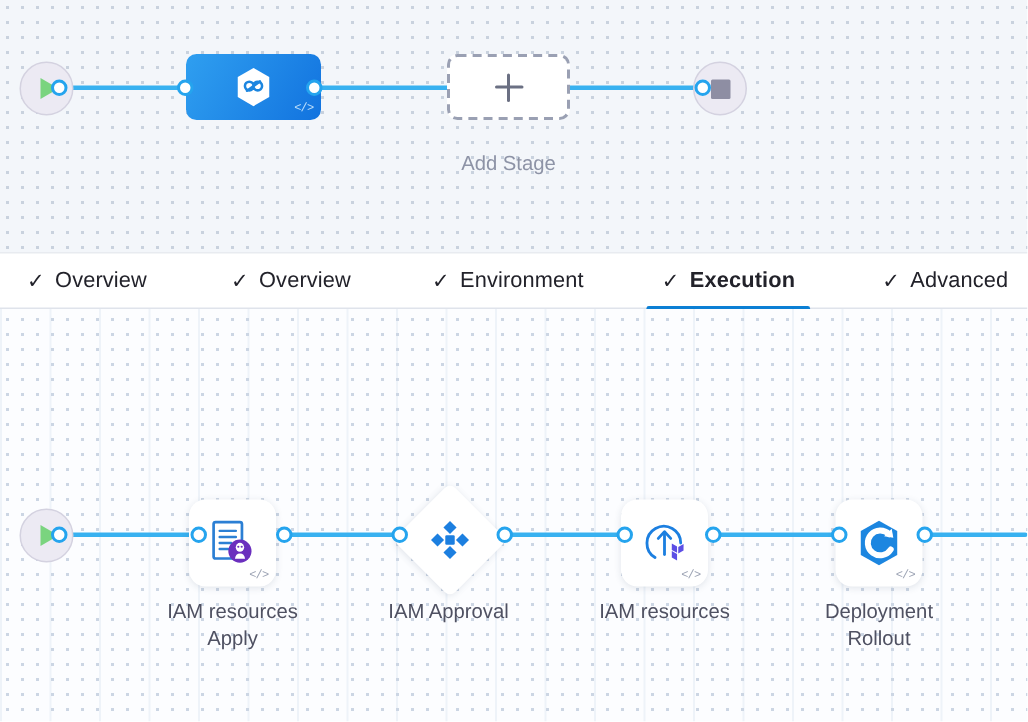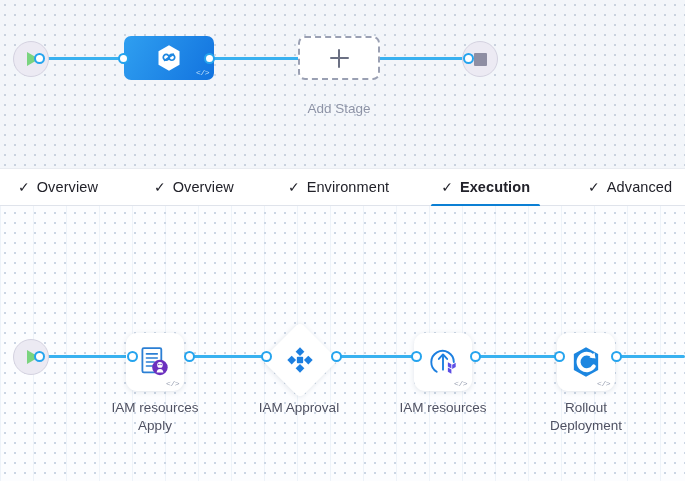--- a/index.html
+++ b/index.html
@@ -262,18 +262,18 @@
     <div class="step-node" style="left:557px; top:127px;">
       <svg width="36" height="36" viewBox="0 0 40 40">
         <path d="M20 3.5 L33.5 11.2 L33.5 28.8 L20 36.5 L6.5 28.8 L6.5 11.2 Z" fill="#1c86e0"></path>
         <path d="M27.5 13.5 a9.2 9.2 0 1 0 1.2 11.3" fill="none" stroke="#ffffff" stroke-width="4.4" stroke-linecap="round"></path>
         <path d="M29.4 9.4 L30.6 16.2 L23.8 15.0 Z" fill="#ffffff"></path>
       </svg>
       <span class="code-badge">&lt;/&gt;</span>
     </div>
     <div class="port" style="left:611px; top:145px;"></div>
     <div class="node-label" style="left:516px; top:193px; width:140px;">
+      <div>Deployment</div>
       <div>Rollout</div>
-      <div>Deployment</div>
     </div>
 
   </div>
 </div>
 
 </body></html>

